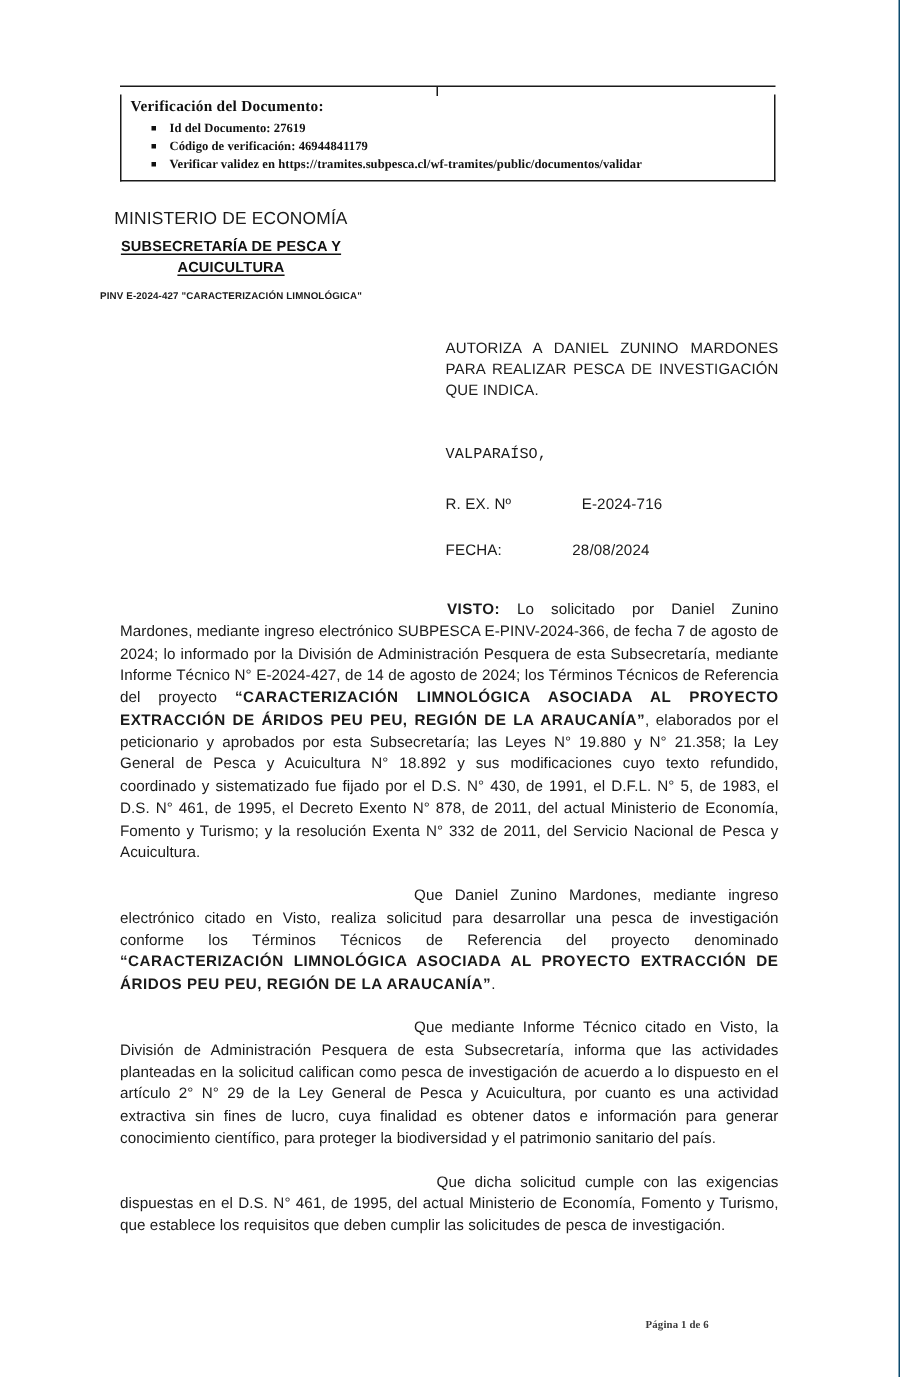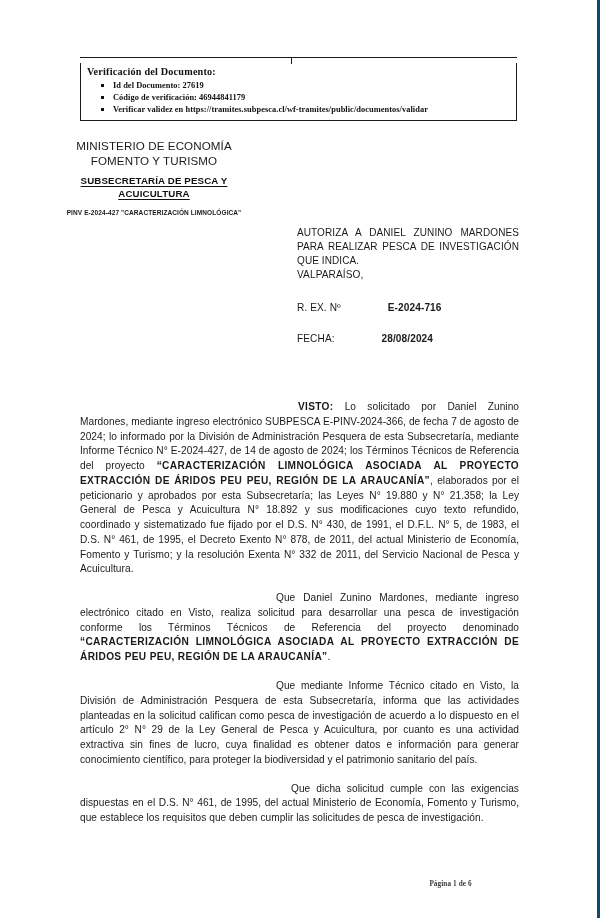--- a/index.html
+++ b/index.html
@@ -14,21 +14,21 @@
     position: relative;
     font-family: "Liberation Sans", sans-serif;
     color: #000000;
     overflow: hidden;
   }
 
   .page {
     position: absolute;
     inset: 0;
     background: #ffffff;
-    border-right: 3px solid #0c4a6e;
+    border-right: 1px solid #0c4a6e;
     box-sizing: border-box;
   }
 
   
   .verif-wrap {
     position: absolute;
     left: 80px;
     top: 57px;
     width: 437px;
   }
@@ -134,31 +134,33 @@
   }
   .subject {
     font-size: 10px;
     line-height: 1.42;
     text-align: justify;
     text-align-last: left;
     letter-spacing: .1px;
     color: #1a1a1a;
   }
   .city {
+    margin-top: 29px;
     font-size: 10.1px;
     letter-spacing: .1px;
     color: #1a1a1a;
+    font-family: Liberation Mono, monospace;
   }
   .resline {
     margin-top: 22px;
     font-size: 10.1px;
     letter-spacing: .1px;
     color: #1a1a1a;
   }
-  .resline b, .dateline b { font-weight: 700; padding-left: 44px; }
+  .resline b, .dateline b { font-weight: 400; padding-left: 44px; }
   .dateline {
     margin-top: 20px;
     font-size: 10.1px;
     letter-spacing: .1px;
     color: #1a1a1a;
   }
 
   
   .body-text {
     position: absolute;
@@ -235,21 +237,20 @@
       <ul class="verif-list">
         <li class="verif-item">Id del Documento: 27619</li>
         <li class="verif-item">Código de verificación: 46944841179</li>
         <li class="verif-item">Verificar validez en https://tramites.subpesca.cl/wf-tramites/public/documentos/validar</li>
       </ul>
     </div>
   </div>
 
   <div class="letterhead">
     <div class="lh-line">MINISTERIO DE ECONOMÍA</div>
-    <div class="lh-line">FOMENTO Y TURISMO</div>
     <div class="lh-sub">
       <span>SUBSECRETARÍA DE PESCA Y</span><br>
       <span>ACUICULTURA</span>
     </div>
     <div class="lh-project">PINV E-2024-427 "CARACTERIZACIÓN LIMNOLÓGICA"</div>
   </div>
 
   <div class="rightcol">
     <div class="subject">AUTORIZA A DANIEL ZUNINO MARDONES PARA REALIZAR PESCA DE INVESTIGACIÓN QUE INDICA.</div>
     <div class="city">VALPARAÍSO,</div>

